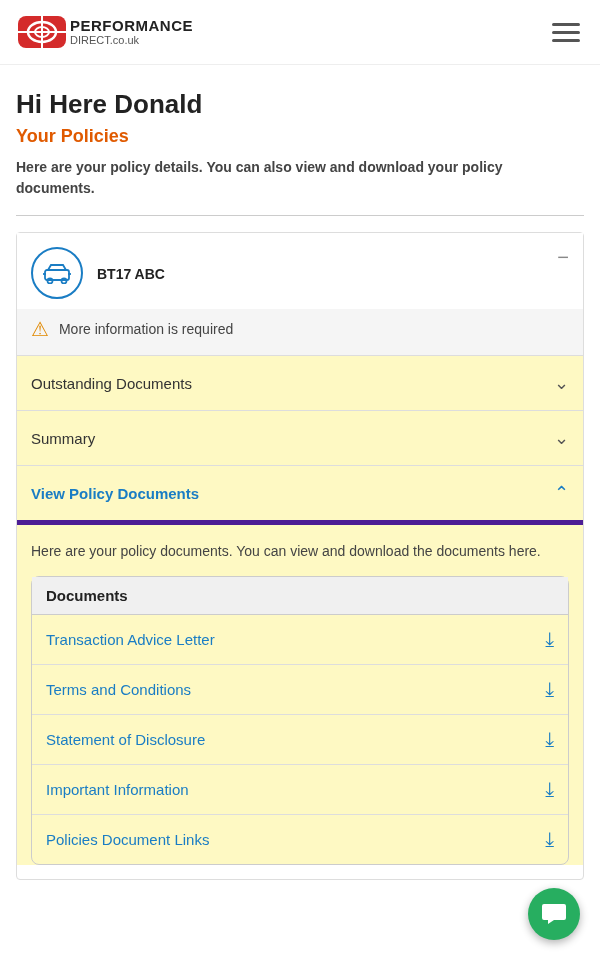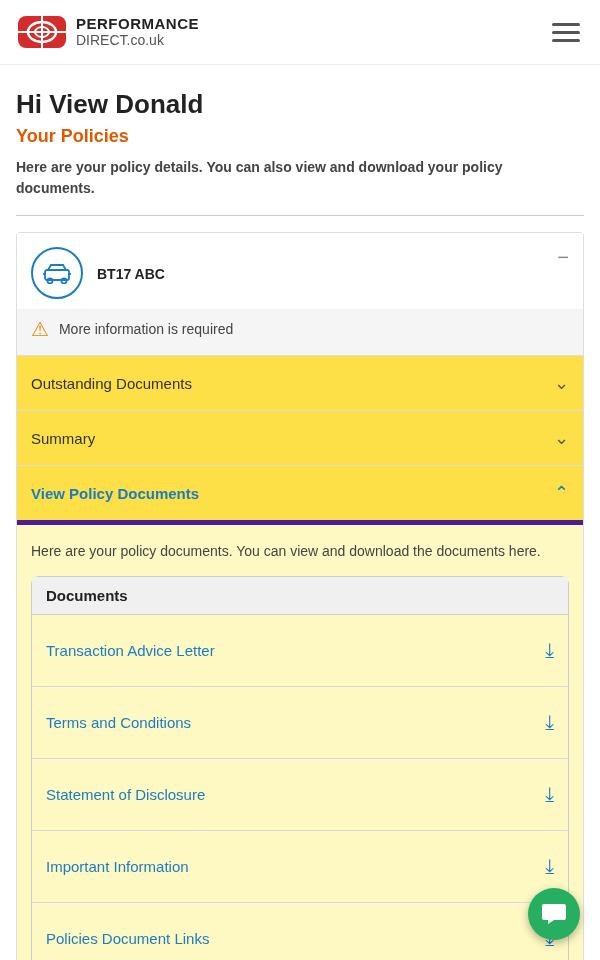--- a/index.html
+++ b/index.html
@@ -17,40 +17,40 @@
       display: flex;
       align-items: center;
       justify-content: space-between;
       padding: 12px 16px;
       border-bottom: 1px solid #eee;
       background: #fff;
     }
     .logo-wrapper {
       display: flex;
       align-items: center;
-      gap: 8px;
+      gap: 2px;
     }
     .logo-icon {
       width: 52px;
       height: 40px;
     }
     .logo-text {
       display: flex;
       flex-direction: column;
       line-height: 1.1;
     }
     .logo-text .pd-main {
       font-weight: 900;
       font-size: 15px;
       color: #222;
       letter-spacing: 0.5px;
       text-transform: uppercase;
     }
     .logo-text .pd-sub {
-      font-size: 14px;
+      font-size: 11px;
       color: #555;
     }
     .hamburger-btn {
       background: none;
       border: none;
       cursor: pointer;
       padding: 4px;
       display: flex;
       flex-direction: column;
       gap: 5px;
@@ -169,21 +169,21 @@
     }
 
     
     .accordion-row {
       border-top: 1px solid #ddd;
       display: flex;
       align-items: center;
       justify-content: space-between;
       padding: 16px 14px;
       cursor: pointer;
-      background: #fde047;
+      background: #fef9c3;
     }
     .accordion-row:first-child {
       border-top: 1px solid #ddd;
     }
     .accordion-label {
       font-size: 15px;
       color: #333;
       font-weight: 400;
     }
     .accordion-label.blue {
@@ -220,21 +220,21 @@
       padding: 10px 14px;
       font-size: 15px;
       font-weight: 700;
       color: #222;
       border-bottom: 1px solid #ccc;
     }
     .doc-row {
       display: flex;
       align-items: center;
       justify-content: space-between;
-      padding: 24px 14px;
+      padding: 13px 14px;
       border-bottom: 1px solid #ddd;
       cursor: pointer;
     }
     .doc-row:last-child {
       border-bottom: none;
     }
     .doc-name {
       font-size: 15px;
       color: #1a7dc4;
       font-weight: 500;
@@ -285,21 +285,21 @@
     </div>
   </div>
   <button class="hamburger-btn" aria-label="Menu">
     <span></span>
     <span></span>
     <span></span>
   </button>
 </header>
 
 <main class="main-content">
-  <h1 class="greeting">Hi View Donald</h1>
+  <h1 class="greeting">Hi Here Donald</h1>
 
   <h2 class="section-title">Your Policies</h2>
   <p class="policy-desc">Here are your policy details. You can also view and download your policy documents.</p>
 
   <hr class="divider">
 
   <div class="policy-card">
     <div class="policy-header">
       <div class="car-icon-circle">
         <svg viewBox="0 0 30 22">

